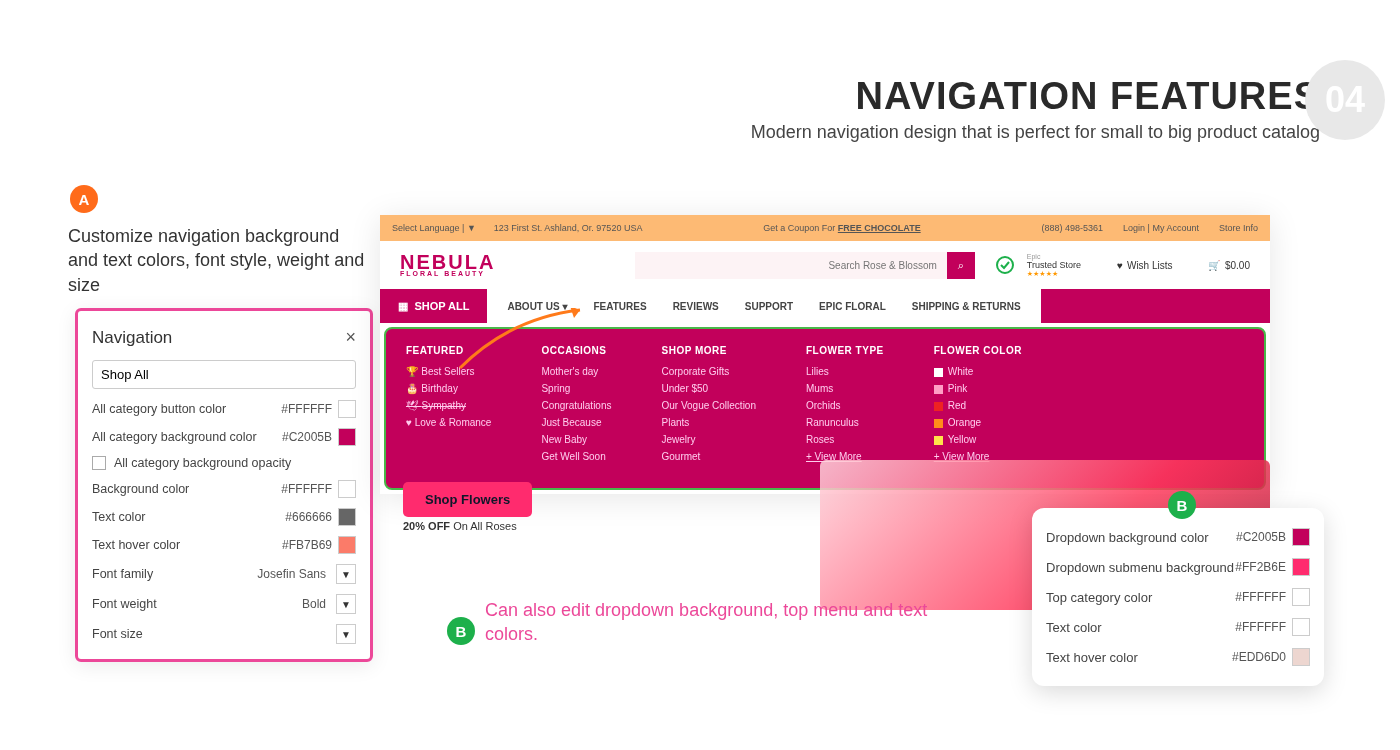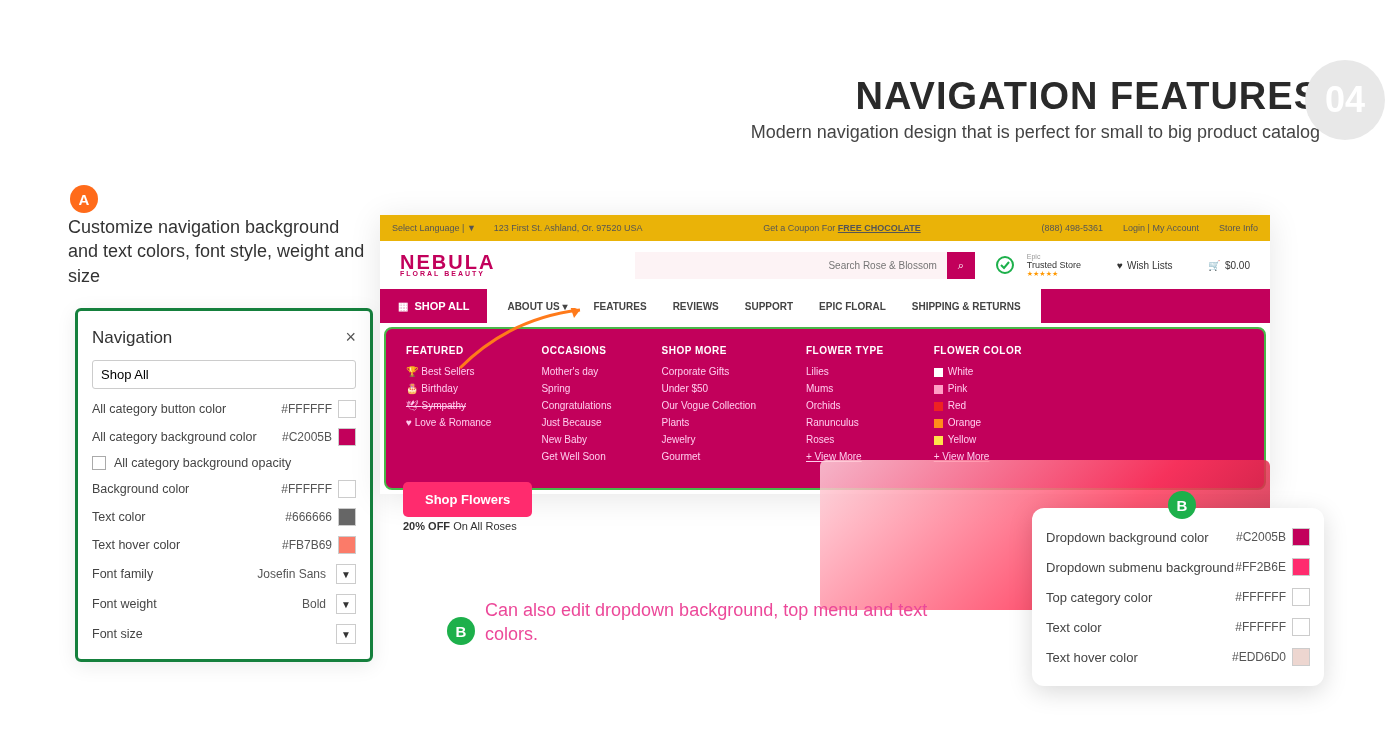--- a/index.html
+++ b/index.html
@@ -4,36 +4,36 @@
 <style>
 * { margin: 0; padding: 0; box-sizing: border-box; }
 body { font-family: Arial, sans-serif; background: #fff; width: 1400px; height: 750px; position: relative; overflow: hidden; }
 
 .header-section { position: absolute; top: 75px; right: 80px; text-align: right; }
 .header-title { font-size: 38px; font-weight: 800; color: #2a2a2a; letter-spacing: 1px; }
 .header-subtitle { font-size: 18px; color: #444; margin-top: 4px; }
 .header-num { position: absolute; right: -65px; top: -15px; width: 80px; height: 80px; border-radius: 50%; background: #e8e8e8; display: flex; align-items: center; justify-content: center; font-size: 36px; font-weight: 800; color: #fff; }
 
 .badge-a { position: absolute; top: 185px; left: 70px; width: 28px; height: 28px; border-radius: 50%; background: #ff6b1a; color: #fff; font-weight: 700; display: flex; align-items: center; justify-content: center; font-size: 15px; }
-.text-a { position: absolute; top: 215px; left: 68px; font-size: 18px; color: #333; line-height: 1.35; max-width: 300px; }
-
-.panel-nav { position: absolute; top: 308px; left: 75px; width: 298px; background: #fff; border: 3px solid #15803d; border-radius: 6px; padding: 10px 0; box-shadow: 0 4px 20px rgba(0,0,0,0.08); }
+.text-a { position: absolute; top: 224px; left: 68px; font-size: 18px; color: #333; line-height: 1.35; max-width: 300px; }
+
+.panel-nav { position: absolute; top: 308px; left: 75px; width: 298px; background: #fff; border: 3px solid #ec4899; border-radius: 6px; padding: 10px 0; box-shadow: 0 4px 20px rgba(0,0,0,0.08); }
 .panel-nav-title { padding: 6px 14px 12px; font-size: 17px; color: #333; display: flex; justify-content: space-between; align-items: center; }
 .panel-nav-title .close { font-size: 18px; color: #555; cursor: pointer; }
 .panel-row { padding: 5px 14px; display: flex; align-items: center; justify-content: space-between; font-size: 12.5px; color: #444; }
 .panel-row .label { flex: 1; }
 .panel-row .value { color: #555; font-size: 12px; margin-right: 6px; }
 .swatch { width: 18px; height: 18px; border: 1px solid #ccc; display: inline-block; }
 .input-text { width: 100%; padding: 6px 8px; border: 1px solid #ccc; border-radius: 3px; font-size: 13px; }
 .input-wrap { padding: 0 14px 6px; }
 .checkbox { width: 14px; height: 14px; border: 1px solid #aaa; margin-right: 8px; display: inline-block; }
 .dd-btn { width: 20px; height: 20px; border: 1px solid #ccc; display: flex; align-items: center; justify-content: center; font-size: 10px; color: #333; margin-left: 4px; }
 
 .preview { position: absolute; top: 215px; left: 380px; width: 890px; background: #fff; box-shadow: 0 4px 30px rgba(0,0,0,0.1); }
-.preview-top { height: 26px; background: #eab308; display: flex; align-items: center; padding: 0 12px; font-size: 9px; color: #555; justify-content: space-between; }
+.preview-top { height: 26px; background: #fdba74; display: flex; align-items: center; padding: 0 12px; font-size: 9px; color: #555; justify-content: space-between; }
 .preview-top .left { display: flex; gap: 18px; align-items: center; }
 .preview-top .right { display: flex; gap: 20px; }
 .preview-mid { height: 48px; display: flex; align-items: center; padding: 0 20px; gap: 20px; }
 .logo { color: #c2005b; font-weight: 800; font-size: 20px; line-height: 0.85; }
 .logo span { display: block; font-size: 7px; letter-spacing: 2px; font-weight: 600; }
 .search-bar { flex: 1; max-width: 360px; margin-left: 120px; display: flex; }
 .search-bar input { flex: 1; border: none; background: #fdf3f5; padding: 8px 10px; font-size: 10px; text-align: right; color: #999; }
 .search-btn { width: 28px; background: #c2005b; color: #fff; display: flex; align-items: center; justify-content: center; font-size: 11px; }
 .preview-mid .trust { margin-left: auto; display: flex; align-items: center; gap: 12px; font-size: 9px; color: #333; }
 .preview-mid .mini { font-size: 10px; color: #333; margin-left: 16px; display: flex; align-items: center; gap: 4px; }
@@ -41,21 +41,21 @@
 .nav-bar { background: #c2005b; height: 34px; display: flex; align-items: center; }
 .shop-all { background: #c2005b; color: #fff; padding: 0 18px; font-size: 11px; font-weight: 700; height: 100%; display: flex; align-items: center; gap: 6px; }
 .nav-items { background: #fff; height: 100%; display: flex; align-items: center; gap: 26px; padding: 0 20px; font-size: 10px; color: #444; font-weight: 600; }
 
 .mega { background: #c2005b; border: 2px solid #49b749; border-radius: 8px; margin: 4px; padding: 16px 20px 20px; display: flex; gap: 50px; color: #fff; font-size: 10px; position: relative; }
 .mega-col h4 { font-size: 10px; font-weight: 800; margin-bottom: 10px; letter-spacing: 0.5px; }
 .mega-col div { margin-bottom: 6px; color: #fce; }
 .view-more { text-decoration: underline; }
 .color-chip { display: inline-block; width: 9px; height: 9px; margin-right: 5px; vertical-align: middle; }
 
-.shop-flowers { position: absolute; top: 482px; left: 403px; background: #ff2b6e; color: #ffffff; padding: 10px 22px; border-radius: 5px; font-size: 13px; font-weight: 600; }
+.shop-flowers { position: absolute; top: 482px; left: 403px; background: #ff2b6e; color: #0f172a; padding: 10px 22px; border-radius: 5px; font-size: 13px; font-weight: 600; }
 .promo-text { position: absolute; top: 520px; left: 403px; font-size: 11px; color: #333; }
 .promo-text b { font-weight: 800; }
 
 .bg-flowers { position: absolute; top: 460px; left: 820px; width: 450px; height: 150px; background: linear-gradient(135deg, #ffd4dc 0%, #ff3a5c 60%, #b81e3b 100%); border-radius: 6px; opacity: 0.85; overflow: hidden; }
 
 .badge-b1 { position: absolute; top: 491px; left: 1168px; width: 28px; height: 28px; border-radius: 50%; background: #1db04b; color: #fff; font-weight: 700; display: flex; align-items: center; justify-content: center; font-size: 15px; z-index: 5; }
 .panel-b { position: absolute; top: 508px; left: 1032px; width: 292px; background: #fff; box-shadow: 0 6px 24px rgba(0,0,0,0.15); border-radius: 12px; padding: 14px 0; }
 .panel-b .panel-row { font-size: 13px; padding: 6px 14px; }
 
 .badge-b2 { position: absolute; top: 617px; left: 447px; width: 28px; height: 28px; border-radius: 50%; background: #1db04b; color: #fff; font-weight: 700; display: flex; align-items: center; justify-content: center; font-size: 15px; }

